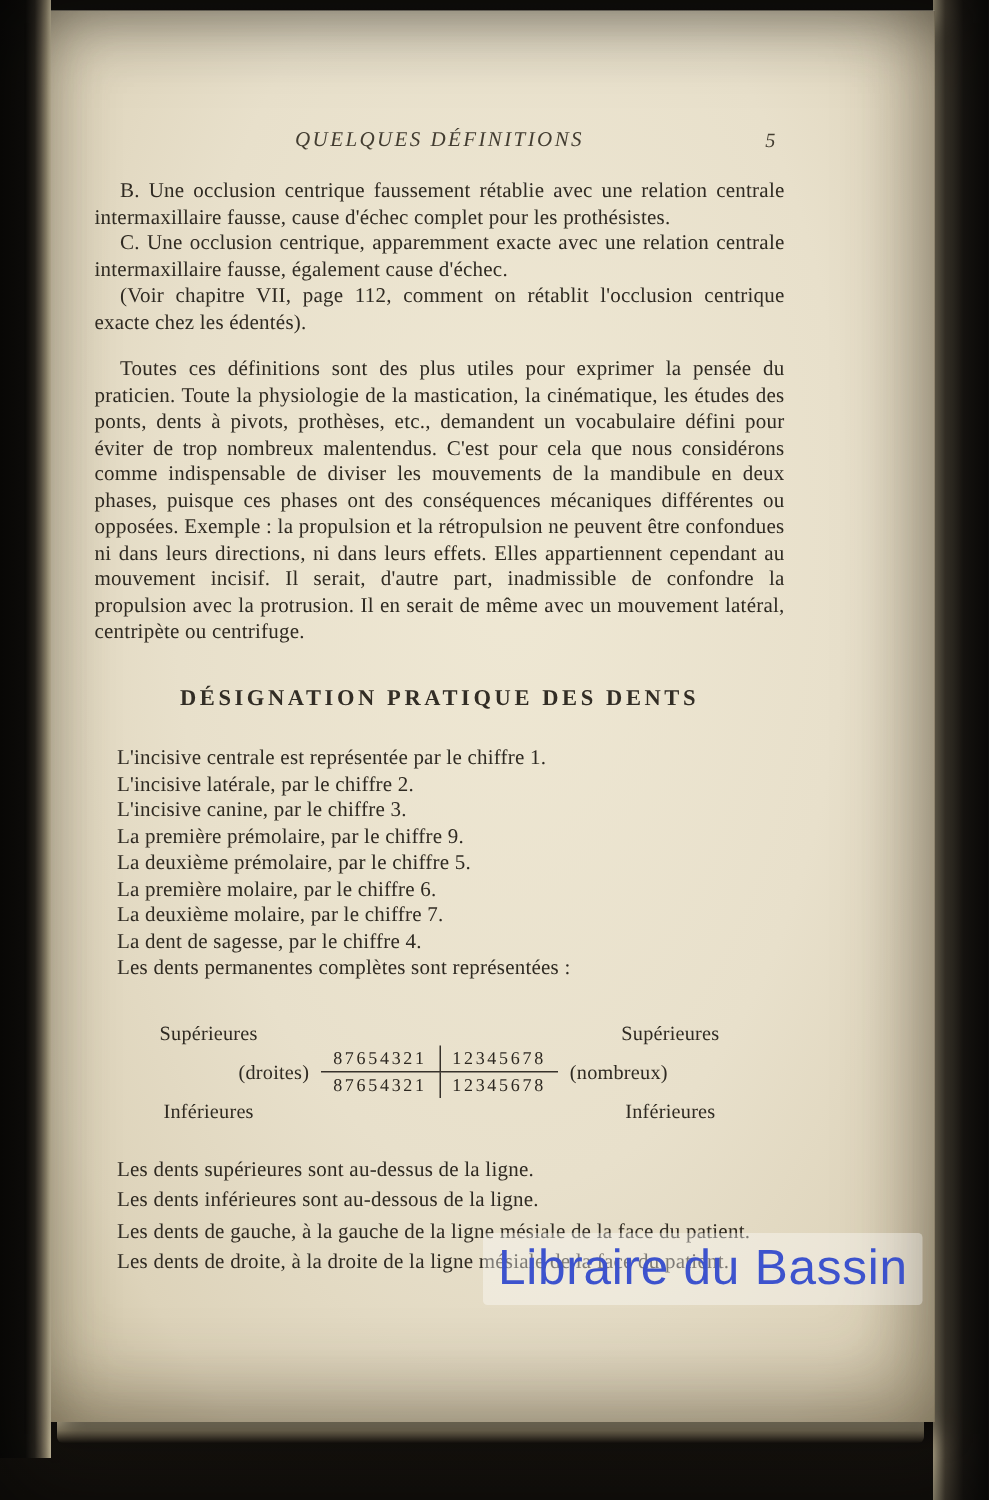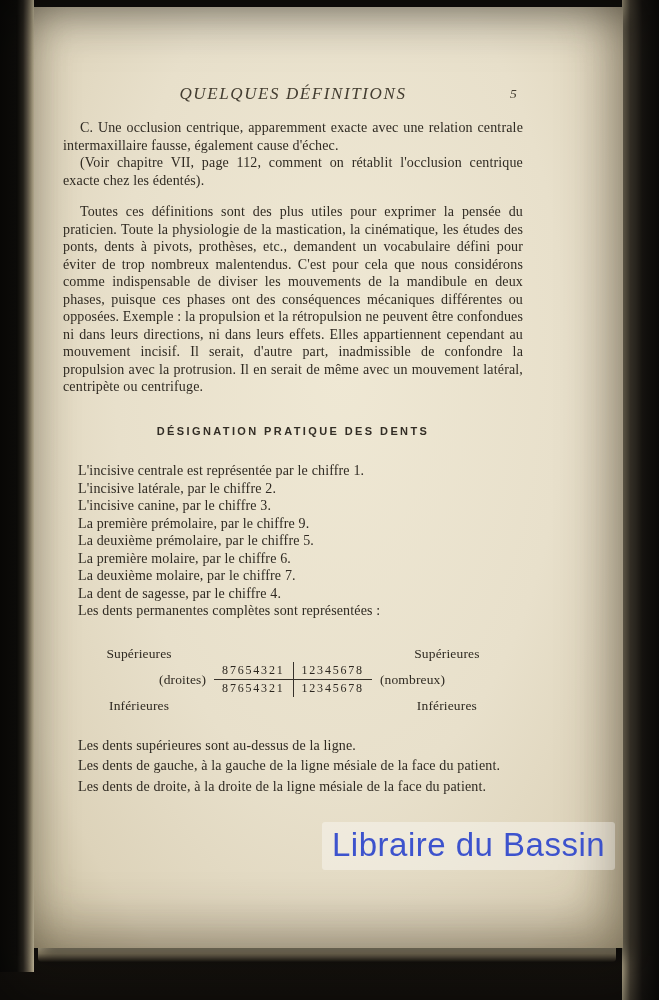--- a/index.html
+++ b/index.html
@@ -34,31 +34,31 @@
     color:#2f2a22;
   }
   .content{
     position:relative;height:100%;box-sizing:border-box;
     padding:78px 100px 0 29px;
     font-size:14px;line-height:17.5px;text-align:justify;
     letter-spacing:.15px;
   }
   .page-header{position:relative;text-align:center;margin-bottom:17px;height:17px;}
   .running-title{
-    font-style:italic;font-size:17px;letter-spacing:1.6px;color:#433d31;
+    font-style:italic;font-size:14px;letter-spacing:1.6px;color:#433d31;
   }
   .page-number{
     position:absolute;right:6px;top:0;font-style:italic;font-size:13.5px;color:#433d31;
   }
   .para{margin:0;text-indent:17px;}
   .para.spaced{margin-top:14px;}
   .section-heading{
     margin:27px 0 22px 0;text-align:center;
-    font-family:Liberation Sans, sans-serif;
-    font-size:11px;font-weight:bold;letter-spacing:2.4px;color:#322d25;
+    font-family:Liberation Serif, serif;
+    font-size:15px;font-weight:bold;letter-spacing:2.4px;color:#322d25;
   }
   .list p,.closing p{margin:0;padding-left:15px;text-align:left;}
   .closing p{line-height:20.5px;}
   
   .diagram{
     display:grid;grid-template-columns:150px auto 150px;
     justify-content:center;align-items:center;row-gap:0;
     margin:25px 0 21px 0;font-size:13.5px;text-align:center;
   }
   .dg-tl{grid-area:1/1;} .dg-tr{grid-area:1/3;}
@@ -97,20 +97,21 @@
   <div class="edge-bottom"></div>
 
   <div class="page">
     <div class="content">
 
       <div class="page-header">
         <span class="running-title">QUELQUES DÉFINITIONS</span>
         <span class="page-number">5</span>
       </div>
 
+      <p class="para">B. Une occlusion centrique faussement rétablie avec une relation centrale intermaxillaire fausse, cause d'échec complet pour les prothésistes.</p>
       <p class="para">C. Une occlusion centrique, apparemment exacte avec une relation centrale intermaxillaire fausse, également cause d'échec.</p>
       <p class="para">(Voir chapitre VII, page 112, comment on rétablit l'occlusion centrique exacte chez les édentés).</p>
       <p class="para spaced">Toutes ces définitions sont des plus utiles pour exprimer la pensée du praticien. Toute la physiologie de la mastication, la cinématique, les études des ponts, dents à pivots, prothèses, etc., demandent un vocabulaire défini pour éviter de trop nombreux malentendus. C'est pour cela que nous considérons comme indispensable de diviser les mouvements de la mandibule en deux phases, puisque ces phases ont des conséquences mécaniques différentes ou opposées. Exemple : la propulsion et la rétropulsion ne peuvent être confondues ni dans leurs directions, ni dans leurs effets. Elles appartiennent cependant au mouvement incisif. Il serait, d'autre part, inadmissible de confondre la propulsion avec la protrusion. Il en serait de même avec un mouvement latéral, centripète ou centrifuge.</p>
 
       <h2 class="section-heading">DÉSIGNATION PRATIQUE DES DENTS</h2>
 
       <div class="list">
         <p>L'incisive centrale est représentée par le chiffre 1.</p>
         <p>L'incisive latérale, par le chiffre 2.</p>
         <p>L'incisive canine, par le chiffre 3.</p>
@@ -132,20 +133,21 @@
           <span class="q q-lr">87654321</span>
           <span class="q q-ll">12345678</span>
         </div>
         <div class="dg-mr">(nombreux)</div>
         <div class="dg-bl">Inférieures</div>
         <div class="dg-br">Inférieures</div>
       </div>
 
       <div class="closing">
         <p>Les dents supérieures sont au-dessus de la ligne.</p>
+        <p>Les dents inférieures sont au-dessous de la ligne.</p>
         <p>Les dents de gauche, à la gauche de la ligne mésiale de la face du patient.</p>
         <p>Les dents de droite, à la droite de la ligne mésiale de la face du patient.</p>
       </div>
 
     </div>
   </div>
 
   <div class="watermark" style="color: rgb(61, 83, 205);">Libraire du Bassin</div>
 
 </div>

